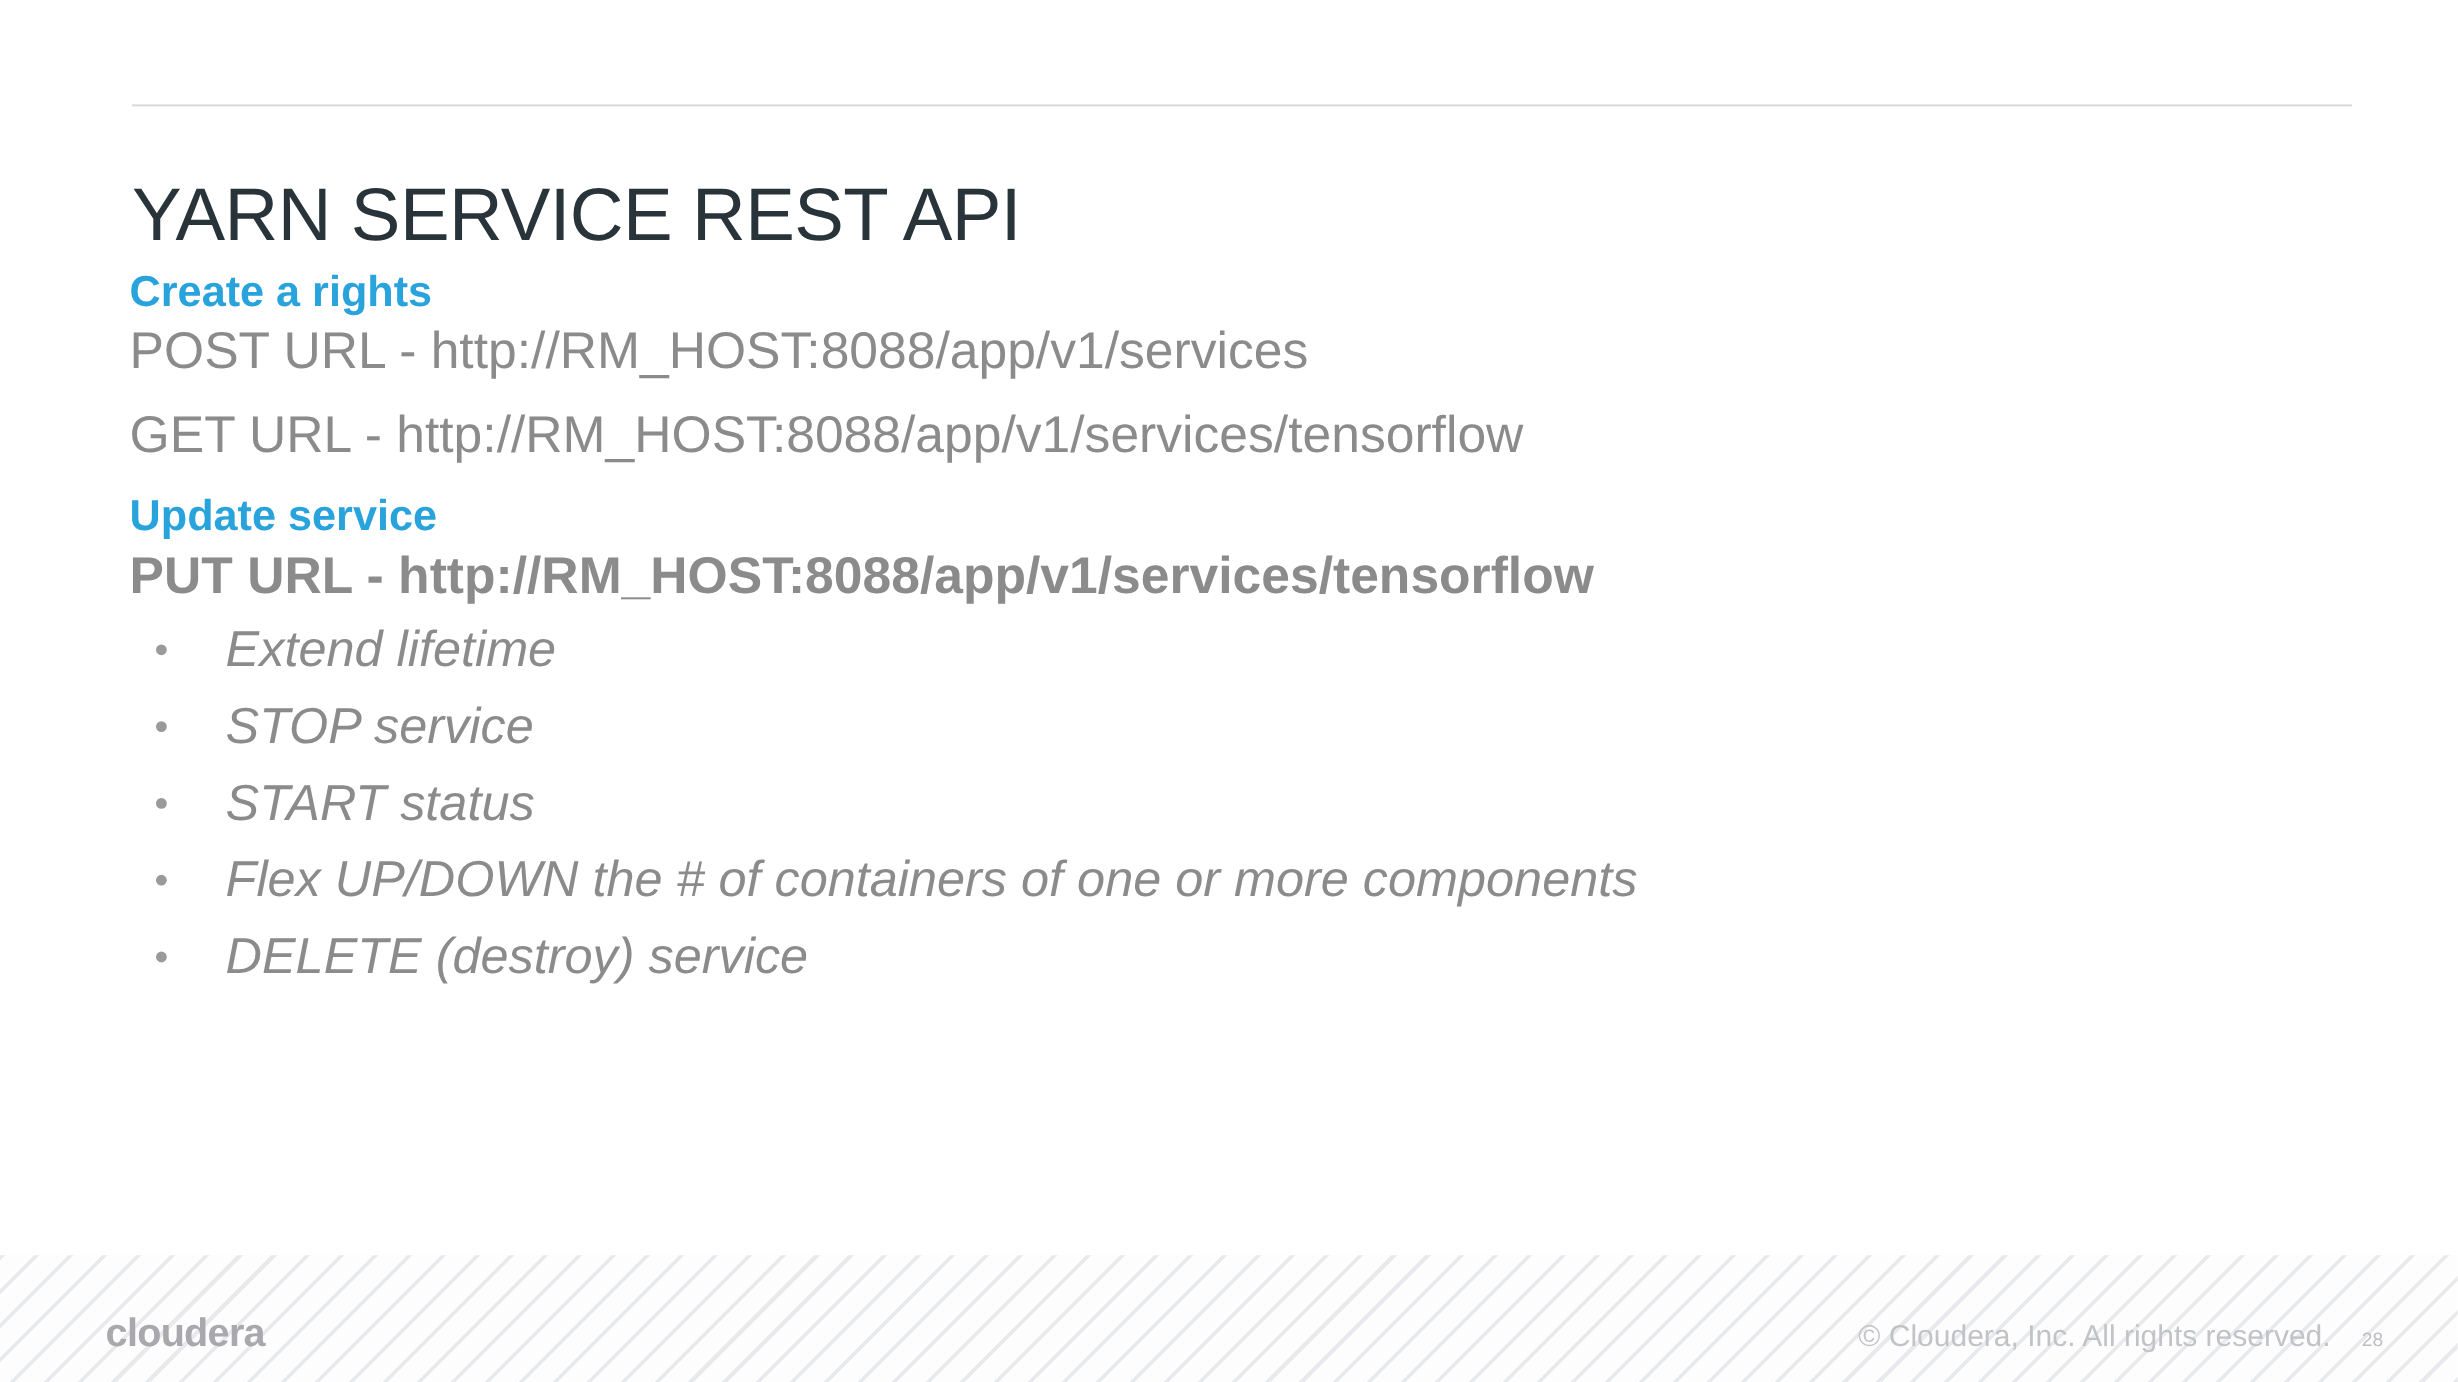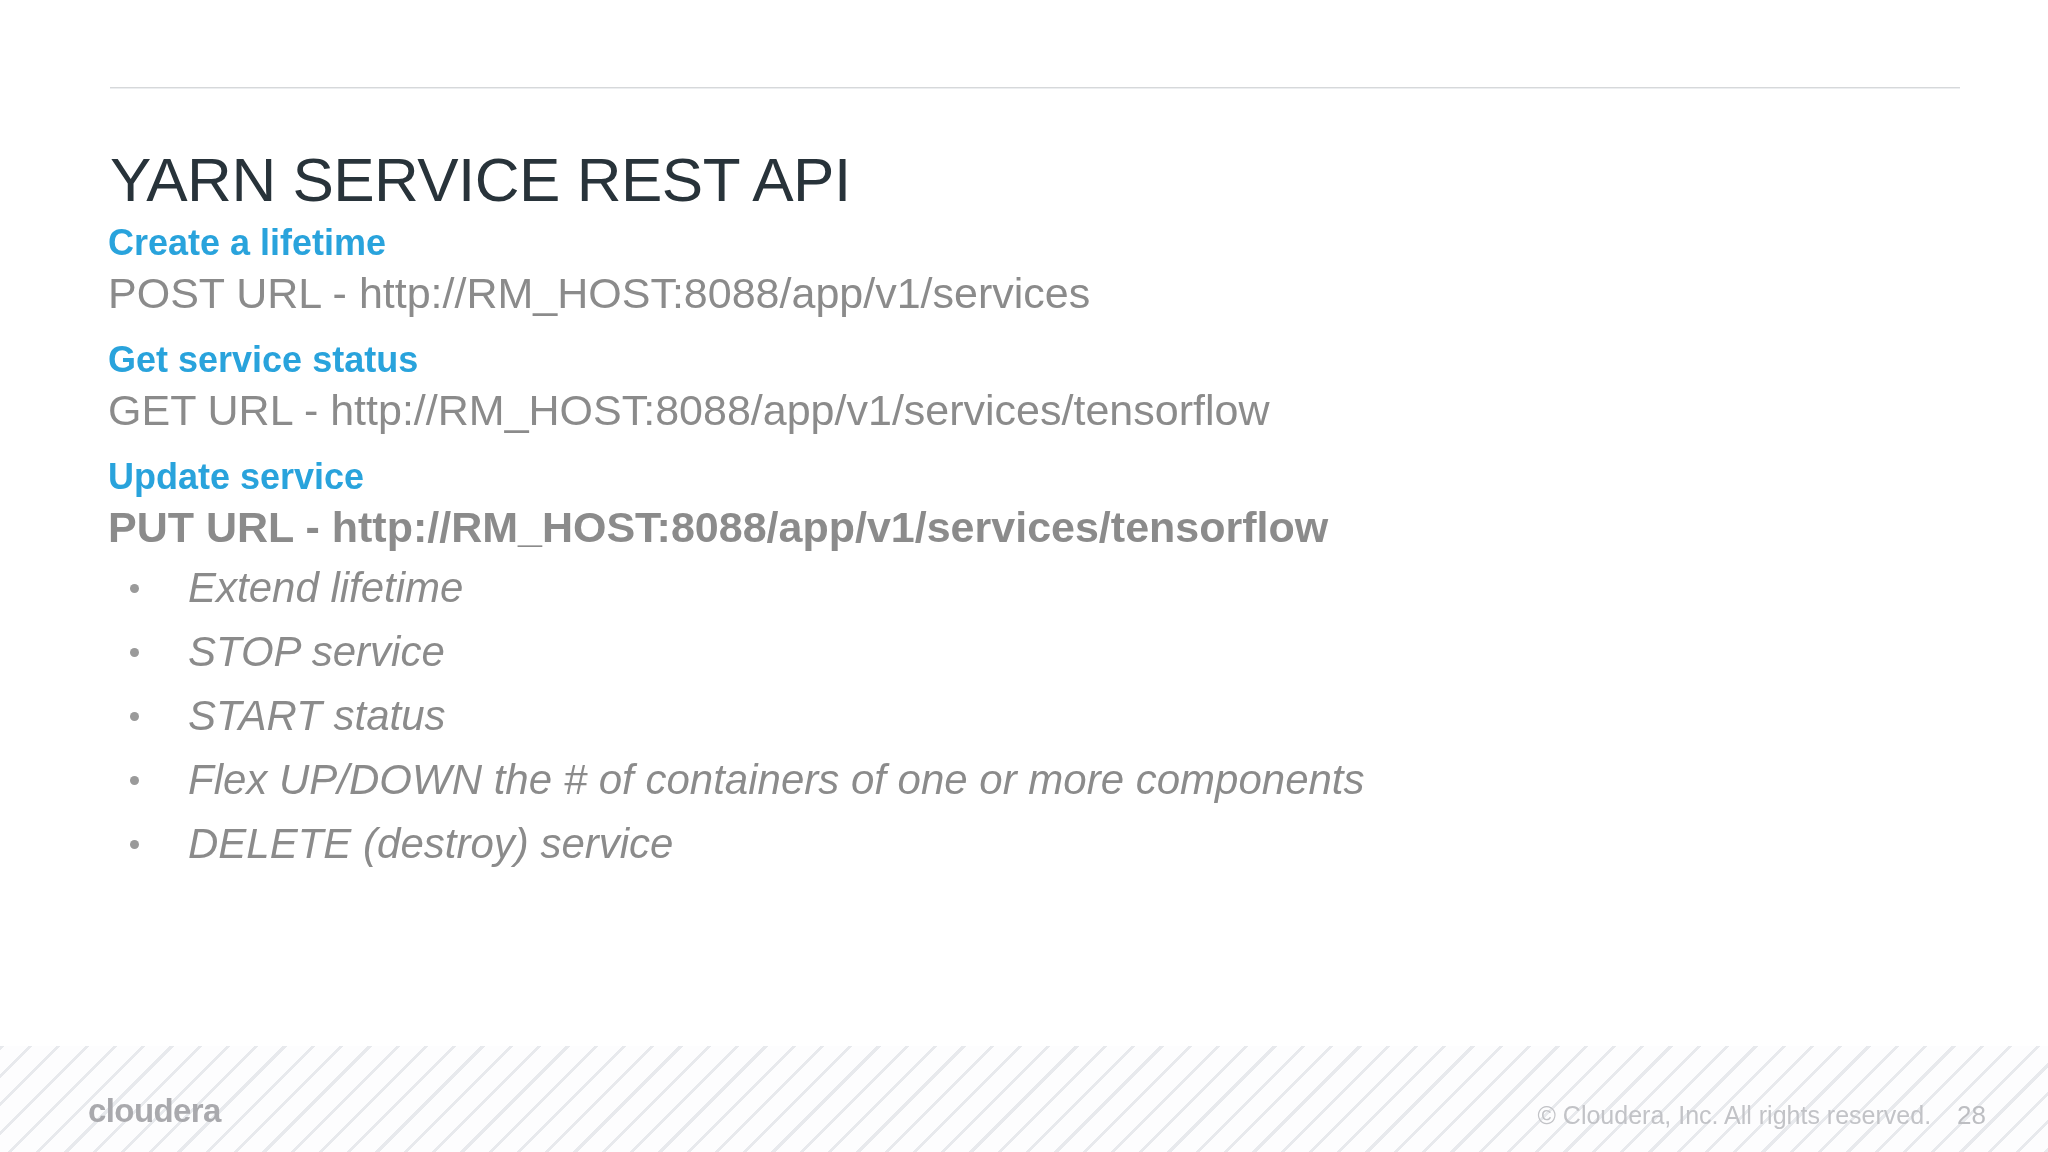--- a/index.html
+++ b/index.html
@@ -140,39 +140,38 @@
     gap: 26px;
   }
 
   .footer-copyright {
     font-size: 25px;
     color: #c2c3c7;
     white-space: nowrap;
   }
 
   .footer-pagenum {
-    font-size: 26px;
+    font-size: 16px;
     color: #bdbec2;
   }
 </style>
 </head>
 <body>
 
 <div id="slide">
 
   <div class="top-rule"></div>
 
   <h1 class="slide-title">YARN SERVICE REST API</h1>
 
   <div class="body-block">
 
-    <h2 class="section-heading">Create a lifetime</h2>
+    <h2 class="section-heading">Create a rights</h2>
     <p class="url-line">POST URL - http://RM_HOST:8088/app/v1/services</p>
 
-    <h2 class="section-heading">Get service status</h2>
     <p class="url-line">GET URL - http://RM_HOST:8088/app/v1/services/tensorflow</p>
 
     <h2 class="section-heading">Update service</h2>
     <p class="url-line tight">PUT URL - http://RM_HOST:8088/app/v1/services/tensorflow</p>
 
     <ul class="bullet-list">
       <li class="bullet-item">
         <span class="bullet-marker"></span>
         <span>Extend lifetime</span>
       </li>

